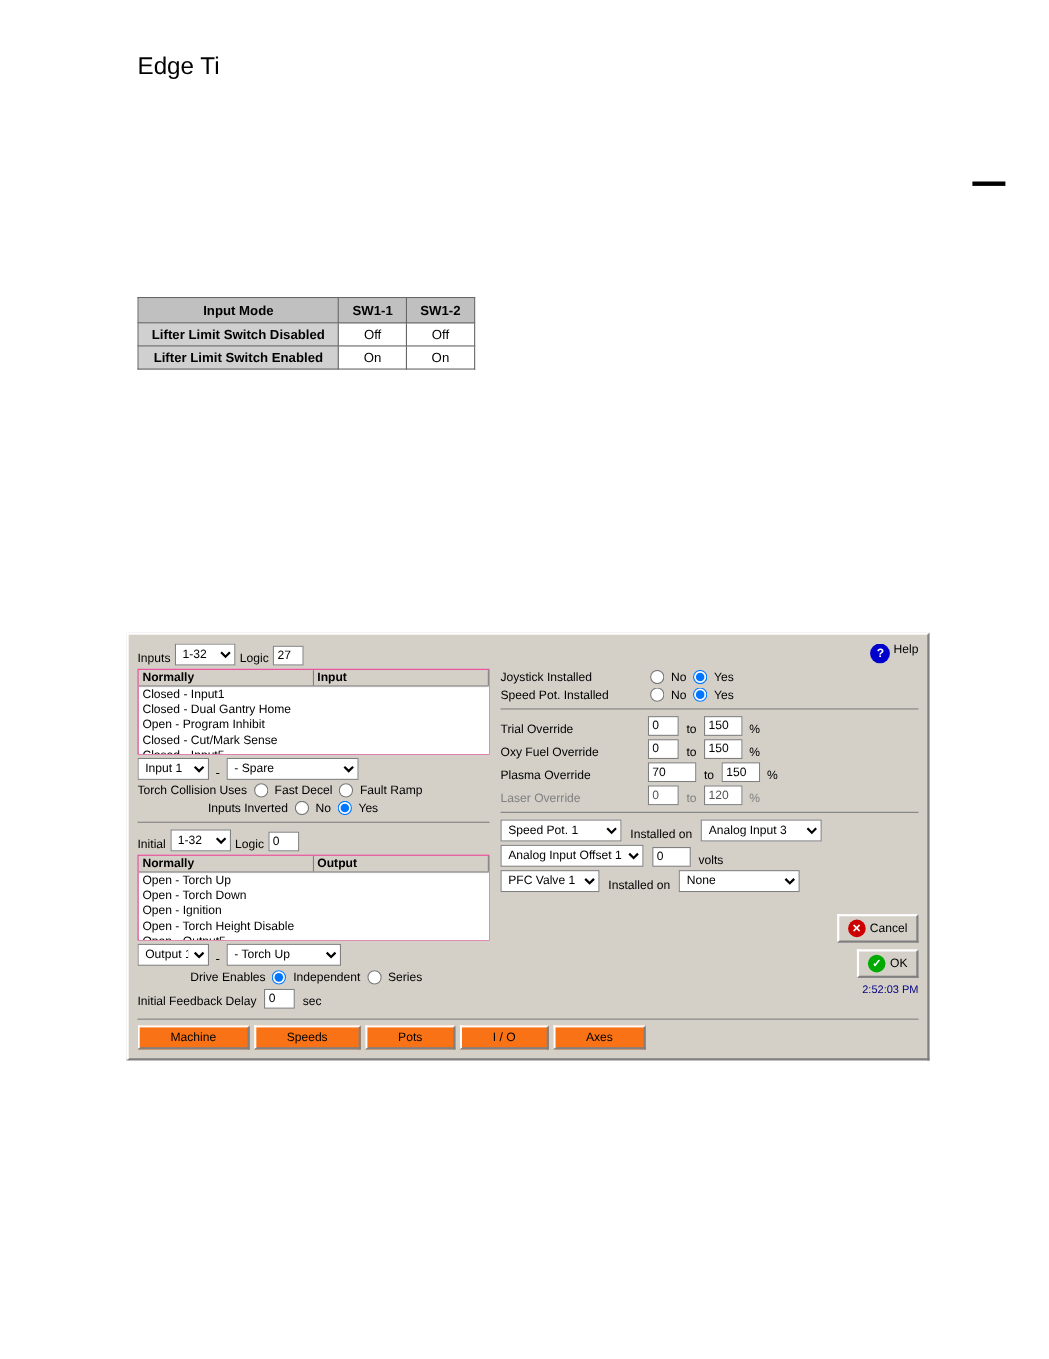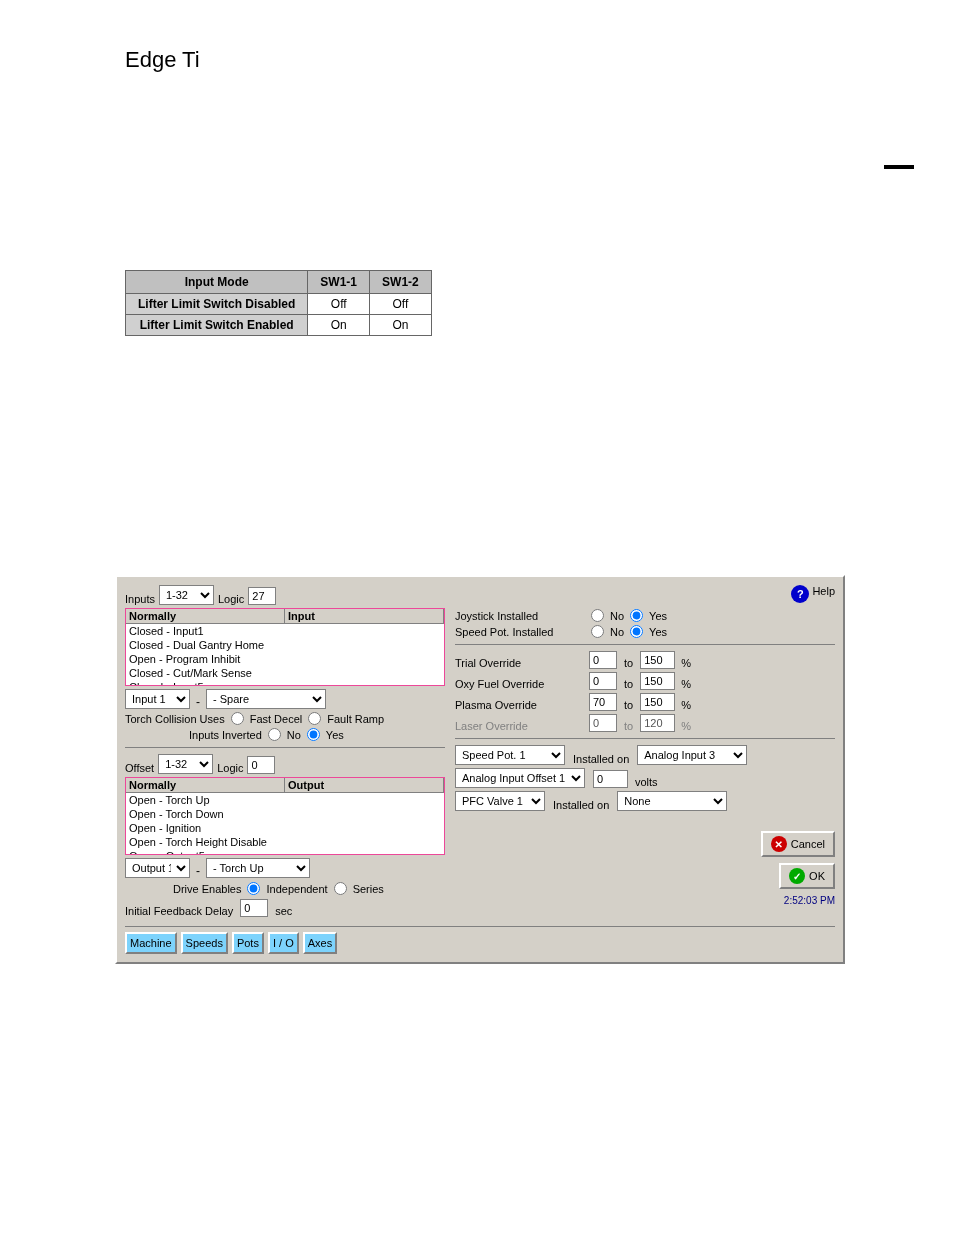--- a/index.html
+++ b/index.html
@@ -215,25 +215,25 @@
       font-weight: bold;
     }
 
     .clearfix::after {
       content: '';
       display: table;
       clear: both;
     }
 
     .tab-btn {
-      background: #7dd3fc;
+      background: #f97316;
       border: 2px solid #808080;
       border-top: 2px solid #ffffff;
       border-left: 2px solid #ffffff;
-      padding: 3px 3px;
+      padding: 3px 28px;
       font-size: 11px;
       cursor: pointer;
     }
 
     .inline-input-sm {
       width: 30px;
     }
 
     .timestamp {
       font-size: 10px;
@@ -330,21 +330,21 @@
         <span class="label-text">Inputs Inverted</span>
         <input type="radio" name="inputs_inverted" style="">
         <span class="label-text">No</span>
         <input type="radio" name="inputs_inverted" checked="" style="">
         <span class="label-text">Yes</span>
       </div>
 
       <hr class="separator">
 
       <div class="section-row">
-        <span class="label-text">Offset</span>
+        <span class="label-text">Initial</span>
         <select style="width:55px;">
           <option>1-32</option>
         </select>
         <span class="label-text">Logic</span>
         <input type="text" class="inline-input-sm" value="0" style="width: 28px;">
       </div>
 
       <div class="listbox" style="height:78px;">
         <div class="listbox-header">
           <span>Normally</span>
@@ -419,21 +419,21 @@
       <div class="section-row">
         <span class="label-text" style="width:130px;">Oxy Fuel Override</span>
         <input type="text" value="0" style="width: 28px;">
         <span class="label-text" style="margin:0 3px;">to</span>
         <input type="text" value="150" style="width: 35px;">
         <span class="label-text" style="margin-left:2px;">%</span>
       </div>
 
       <div class="section-row">
         <span class="label-text" style="width:130px;">Plasma Override</span>
-        <input type="text" value="70" style="width: 28px;">
+        <input type="text" value="70" style="width: 44px;">
         <span class="label-text" style="margin:0 3px;">to</span>
         <input type="text" value="150" style="width: 35px;">
         <span class="label-text" style="margin-left:2px;">%</span>
       </div>
 
       <div class="section-row grayed">
         <span class="label-text grayed" style="width:130px;">Laser Override</span>
         <input type="text" value="0" style="width: 28px;" disabled="">
         <span class="label-text grayed" style="margin:0 3px;">to</span>
         <input type="text" value="120" style="width: 35px;" disabled="">

